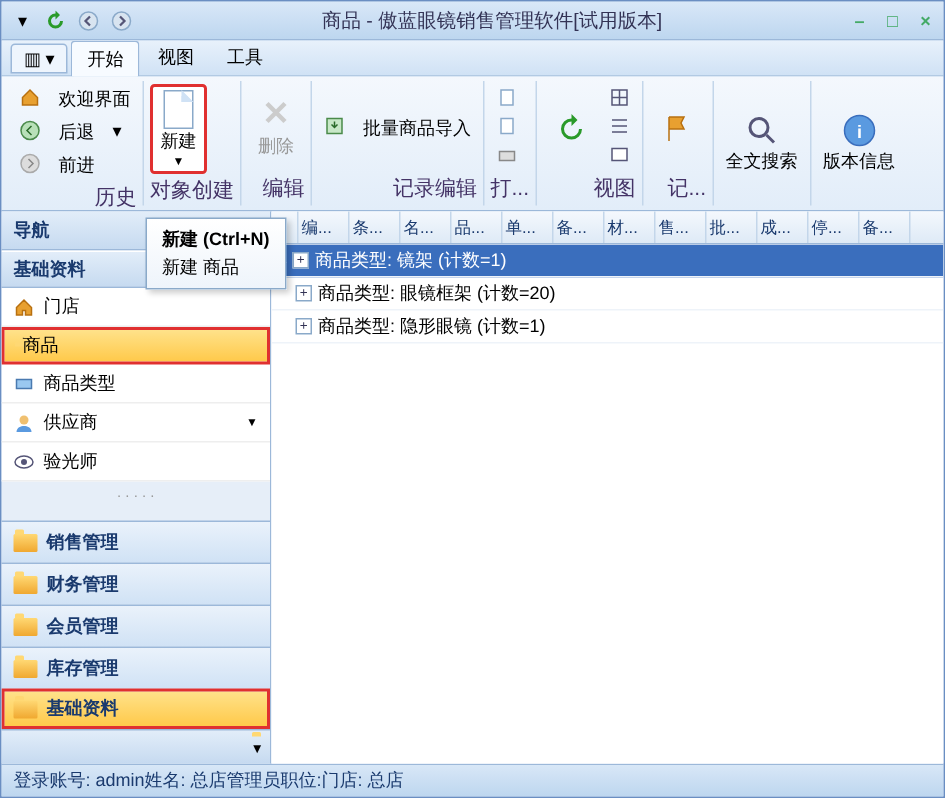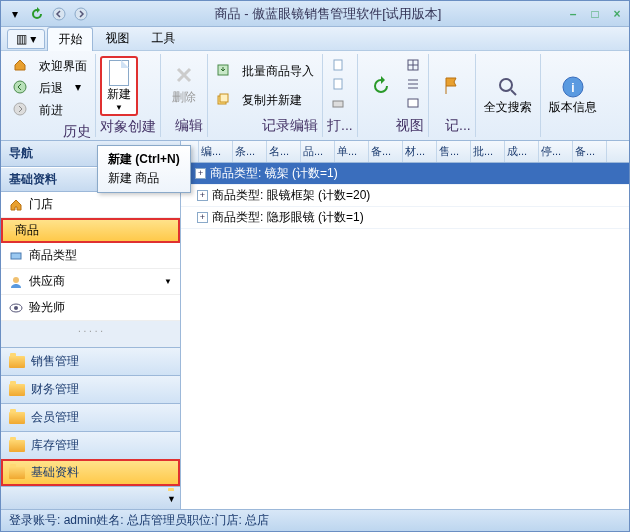--- a/index.html
+++ b/index.html
@@ -24,21 +24,21 @@
 .rbtn-small{display:flex;align-items:flex-start;gap:12px;padding:2px 4px;border-radius:3px;cursor:pointer}
 .vcol{display:flex;flex-direction:column;gap:1px}
 .main{display:flex;height:368px}
 .nav{width:180px;background:#e6eef8;border-right:1px solid #9cb8d9;display:flex;flex-direction:column}
 .nav-title{background:linear-gradient(#e2edf9,#c6daf0);padding:4px 8px;font-weight:bold;color:#1a3a6e;border-bottom:1px solid #9cb8d9;display:flex;justify-content:space-between;align-items:center}
 .nav-header{background:linear-gradient(#e2edf9,#c6daf0);padding:3px 8px;font-weight:bold;color:#1a3a6e;border-bottom:1px solid #9cb8d9;border-top:1px solid #fff}
 .nav-items{background:#fff}
 .nav-item{display:flex;align-items:center;gap:6px;padding:4px 8px;border-bottom:1px solid #eee;cursor:pointer}
 .nav-item.sel{background:linear-gradient(#ffe28a,#ffc94a);border:2px solid #e03030;padding:2px 6px}
 .nav-sections{margin-top:auto}
-.nav-sec{background:linear-gradient(#eaf2fb,#d0e2f5);padding:5px 8px;border-top:1px solid #9cb8d9;display:flex;align-items:center;gap:6px;cursor:pointer;font-weight:normal;color:#1a3a6e}
+.nav-sec{background:linear-gradient(#eaf2fb,#d0e2f5);padding:5px 8px;border-top:1px solid #9cb8d9;display:flex;align-items:center;gap:6px;cursor:pointer;font-weight:bold;color:#1a3a6e}
 .nav-sec.active{background:linear-gradient(#ffe28a,#ffc94a);border:2px solid #e03030;padding:3px 6px}
 .nav-foot{background:linear-gradient(#e2edf9,#c6daf0);padding:4px;text-align:right;border-top:1px solid #9cb8d9}
 .content{flex:1;background:#fff;display:flex;flex-direction:column}
 .grid-head{display:flex;background:linear-gradient(#f4f8fd,#deeaf6);border-bottom:1px solid #9cb8d9}
 .gh-cell{padding:3px 2px;border-right:1px solid #c3d6ea;overflow:hidden;white-space:nowrap;color:#1a3a6e;font-size:11px;width:34px}
 .gh-cell:first-child{width:18px}
 .grid-body{flex:1;background:#fff;overflow:auto}
 .grow{display:flex;align-items:center;padding:2px 4px;gap:4px;border-bottom:1px solid #eef3f9}
 .grow.sel{background:#3a6ebd;color:#fff}
 .exp{width:11px;height:11px;border:1px solid #8aa9c9;display:flex;align-items:center;justify-content:center;font-size:9px;line-height:1;cursor:pointer;background:#fff;color:#335}
@@ -146,27 +146,20 @@
   <div class="ribbon-group">
     <div class="rg-body">
       <div class="vcol" style="justify-content:center;gap:8px">
         <div class="rbtn-small">
             <svg width="14" height="14">
               <rect x="2" y="2" width="10" height="10" fill="#c8e8c8" stroke="#4a8a4a"></rect>
               <path d="M7 4v4m-2-2l2 2 2-2" stroke="#2a6a2a" fill="none"></path>
             </svg>
             <span>批量商品导入</span>
           </div>
-        <div class="rbtn-small">
-            <svg width="14" height="14">
-              <rect x="2" y="4" width="8" height="8" fill="#ffe28a" stroke="#c89020"></rect>
-              <rect x="4" y="2" width="8" height="8" fill="#fff0c0" stroke="#c89020"></rect>
-            </svg>
-            <span>复制并新建</span>
-          </div>
       </div>
     </div>
     <div class="rg-label">记录编辑</div>
   </div>
   <div class="ribbon-group">
     <div class="rg-body">
         <div class="vcol">
       <div class="rbtn-small">
             <svg width="14" height="14">
               <rect x="3" y="2" width="8" height="10" fill="#fff" stroke="#8aa9c9"></rect>

